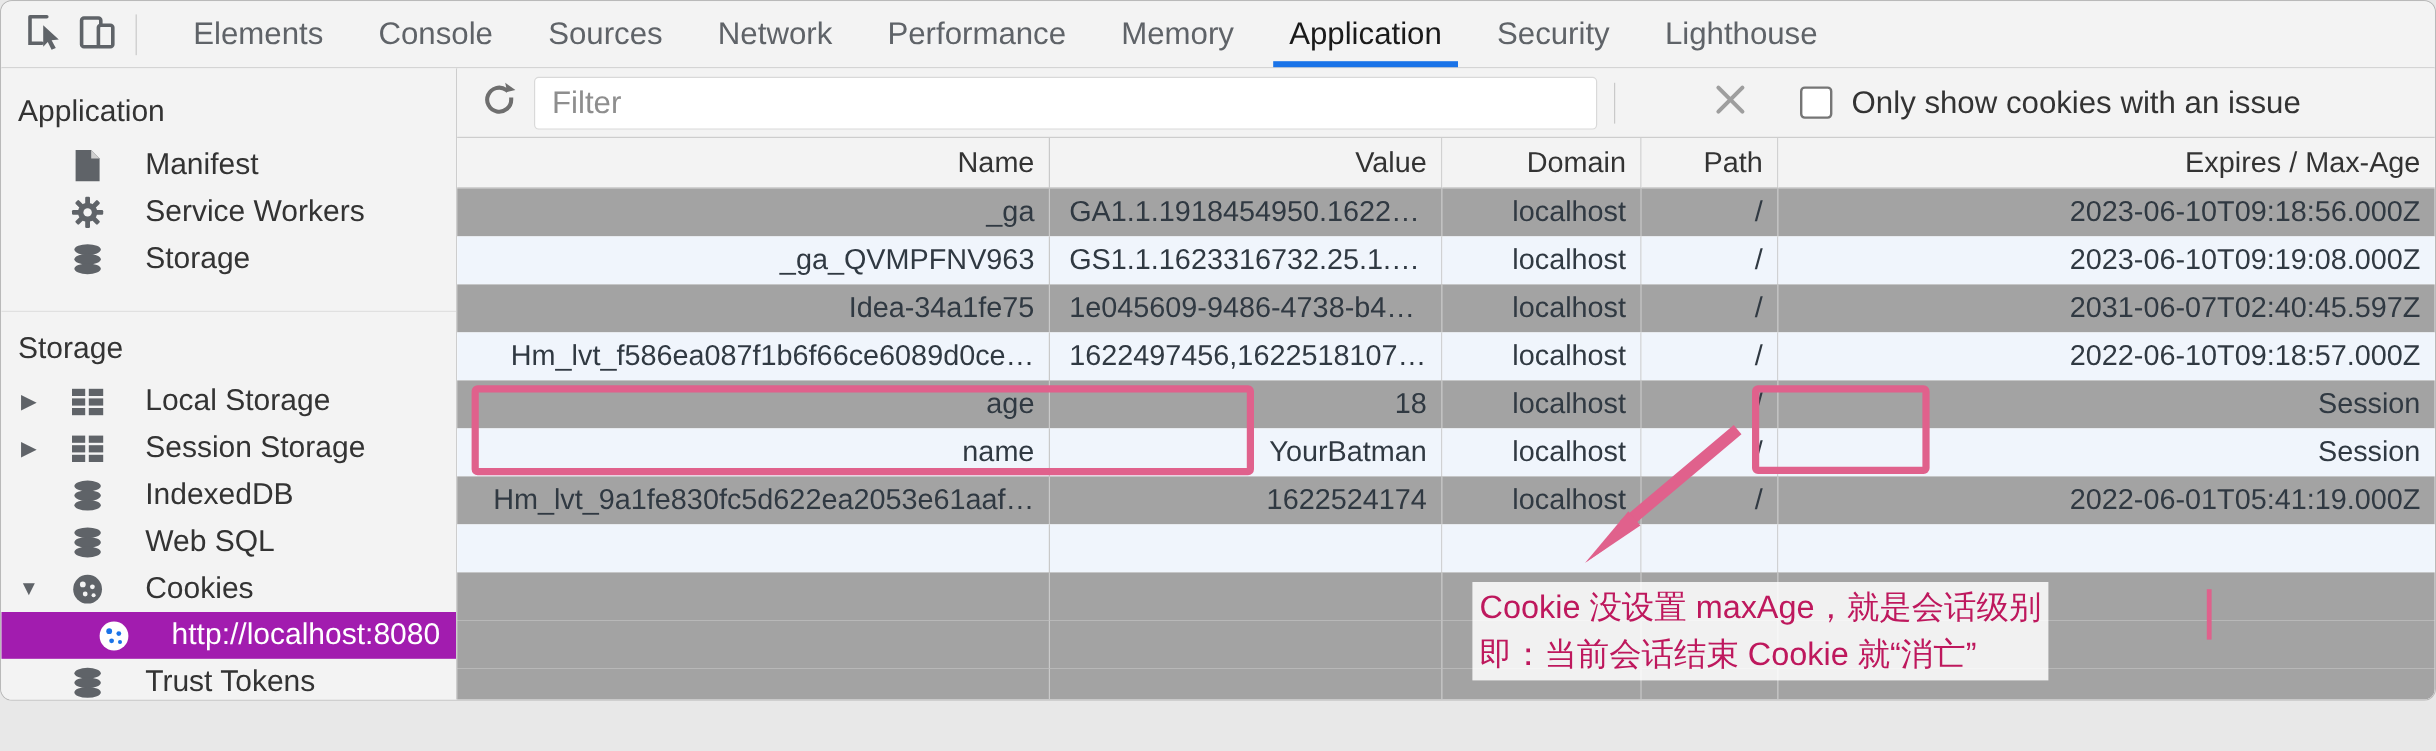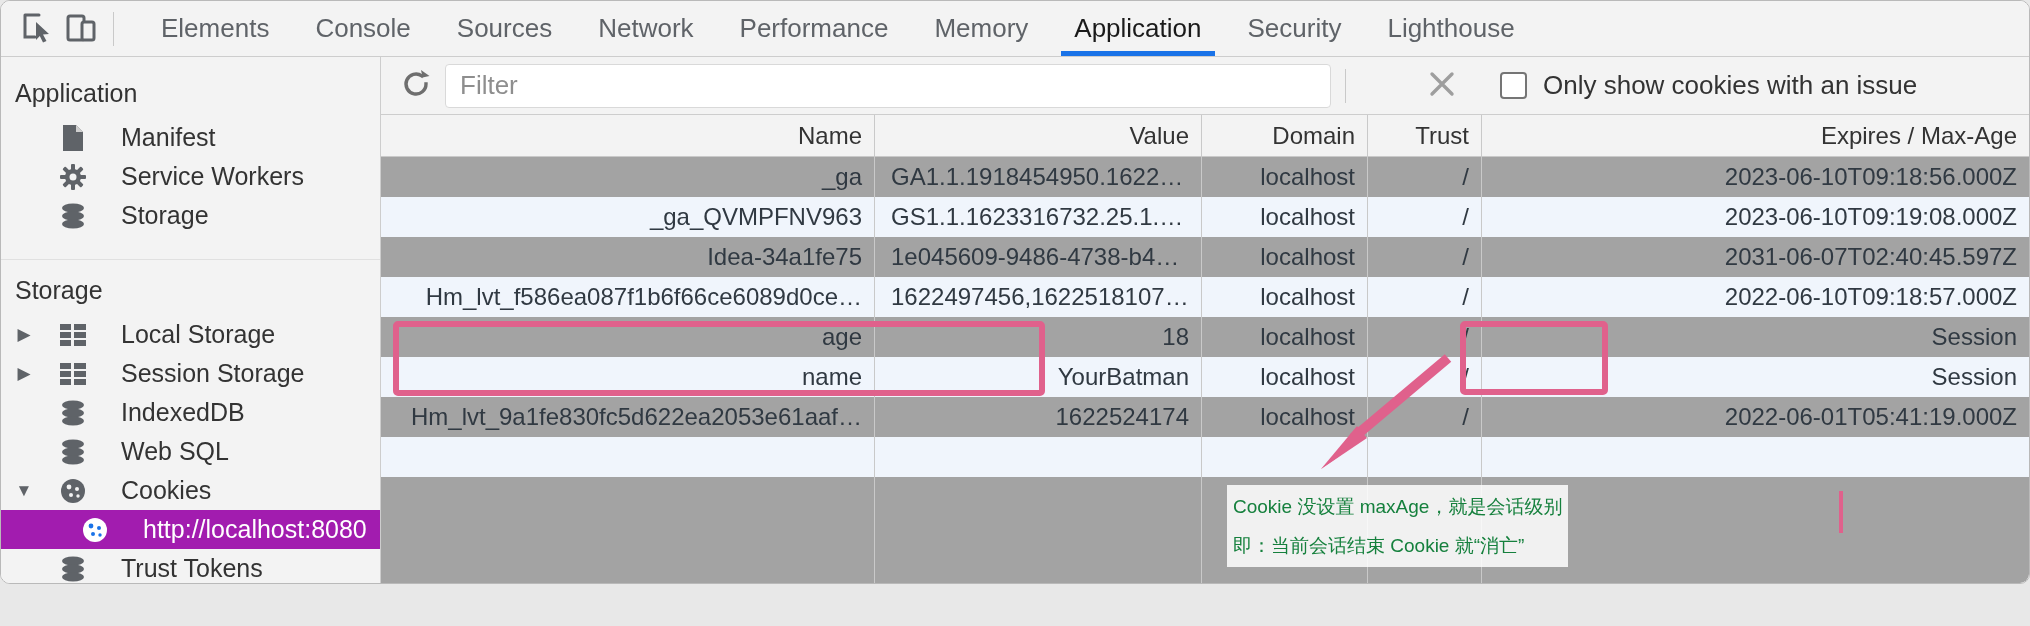--- a/index.html
+++ b/index.html
@@ -80,22 +80,22 @@
   .hdr .cell { height:42px; line-height:42px; background:#f3f3f3; border-bottom:1px solid #c9c9c9; color:#333; }
   .row-striped .cell { background:#f0f5fc; }
   .row-plain .cell { background:#a3a3a3; }
   .below-table { height:28px; background:#fff; }
   
   .overlay { position:absolute; inset:0; pointer-events:none; }
   .hl-box { position:absolute; border:6px solid #e0618c; border-radius:5px; }
   .hl-box1 { left:392px; top:320px; width:652px; height:75px; }
   .hl-box2 { left:1459px; top:320px; width:148px; height:74px; }
   .annot-text {
-    position:absolute; left:1226px; top:484px; font-size:19px; line-height:39px;
-    color:#15803d; white-space:nowrap; background:rgba(255,255,255,0.85); padding:2px 6px;
+    position:absolute; left:1226px; top:484px; font-size:27px; line-height:39px;
+    color:#be185d; white-space:nowrap; background:rgba(255,255,255,0.85); padding:2px 6px;
   }
   .annot-caret { position:absolute; left:1838px; top:490px; width:4px; height:42px; background:#e0618c; }
   svg.arrow-svg { position:absolute; inset:0; width:100%; height:100%; }
 </style>
 </head>
 <body>
 
 <div id="app">
 
   <div class="toolbar">
@@ -290,21 +290,21 @@
         </label>
       </div>
 
       <div class="table-wrap">
         <div class="grid">
 
           <div class="hdr" style="display:contents">
             <div class="cell">Name</div>
             <div class="cell">Value</div>
             <div class="cell">Domain</div>
-            <div class="cell">Trust</div>
+            <div class="cell">Path</div>
             <div class="cell">Expires / Max-Age</div>
           </div>
 
           <div class="row-plain" style="display:contents">
             <div class="cell">_ga</div>
             <div class="cell">GA1.1.1918454950.16224…</div>
             <div class="cell">localhost</div>
             <div class="cell">/</div>
             <div class="cell">2023-06-10T09:18:56.000Z</div>
           </div>

